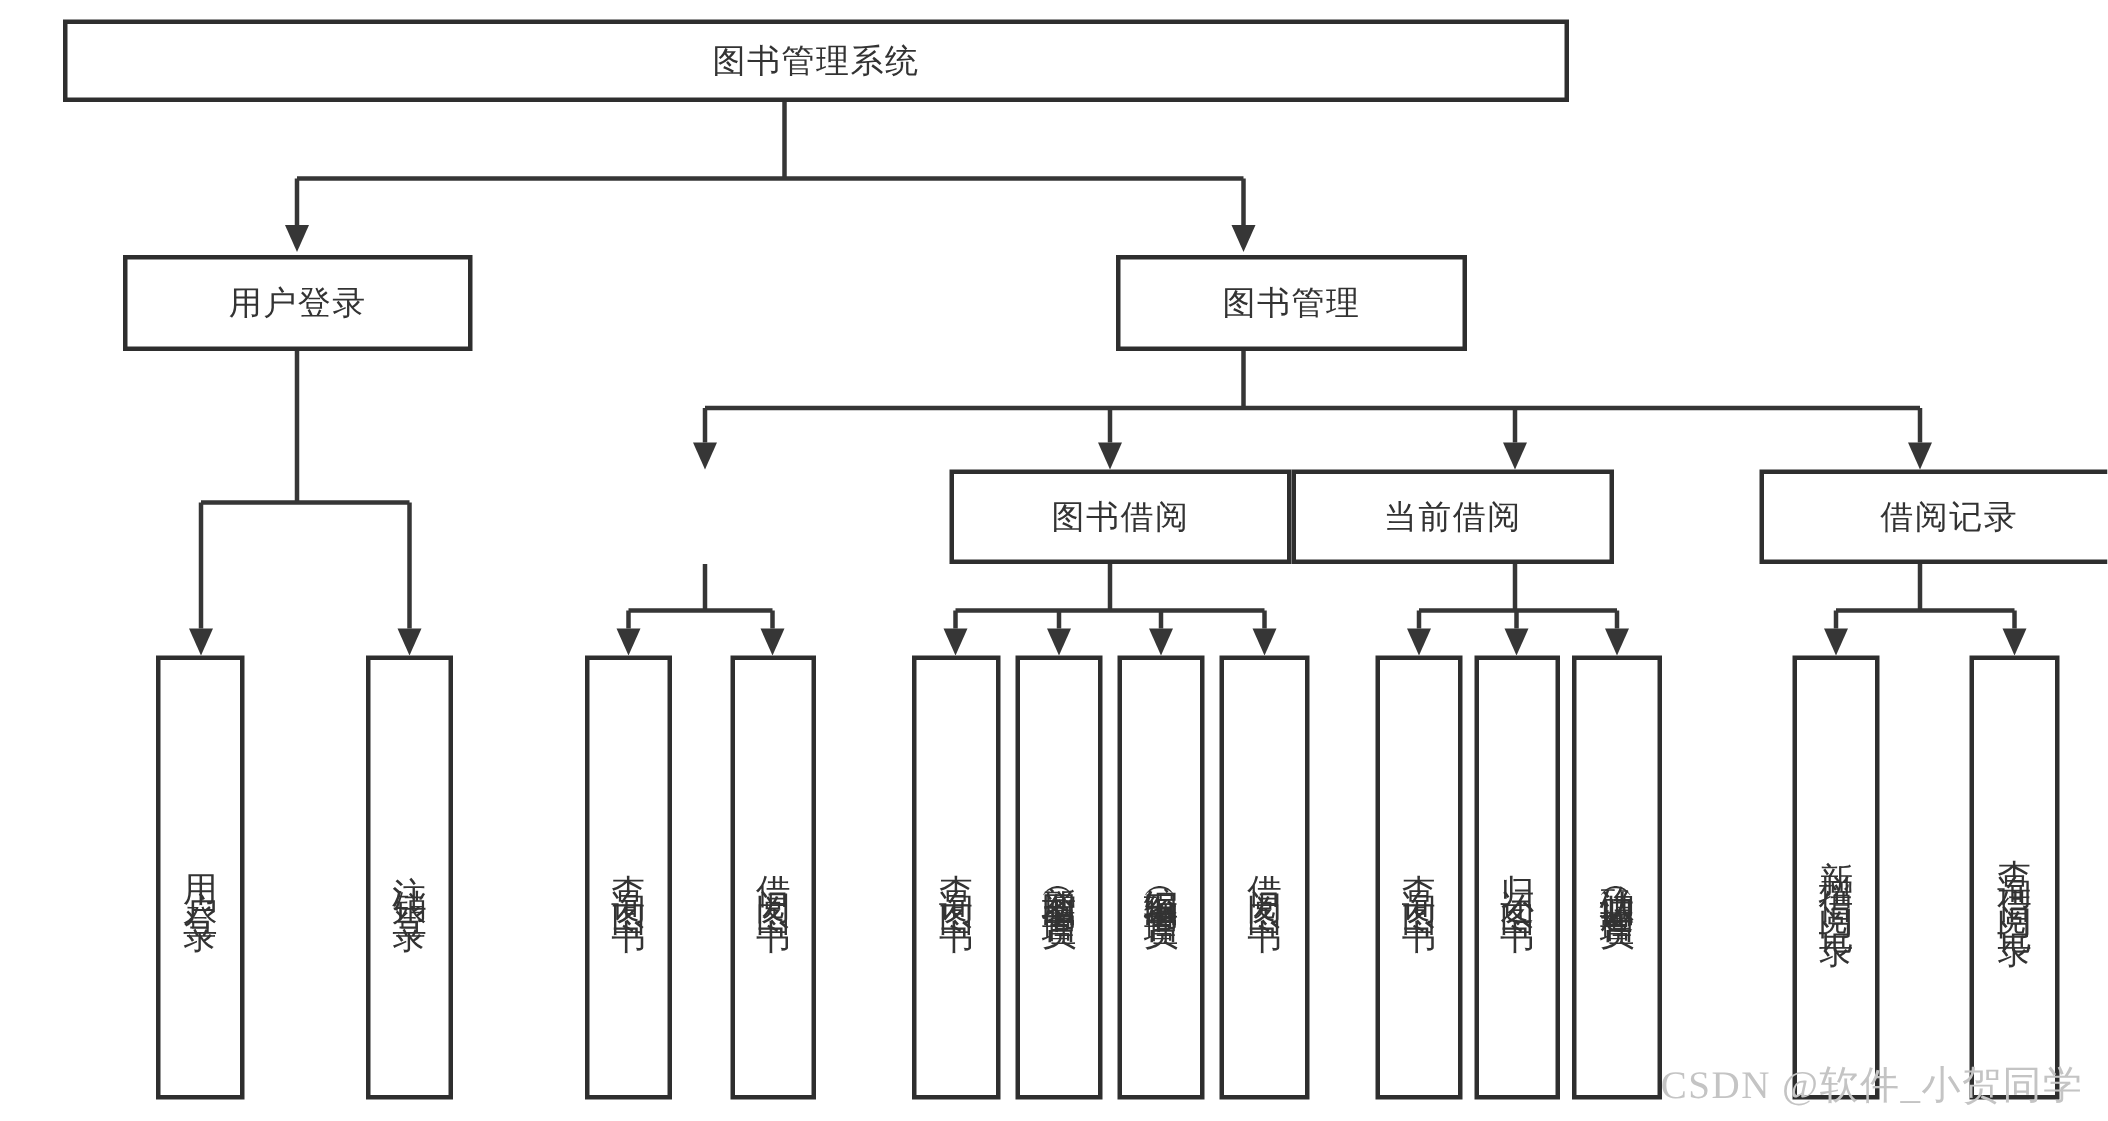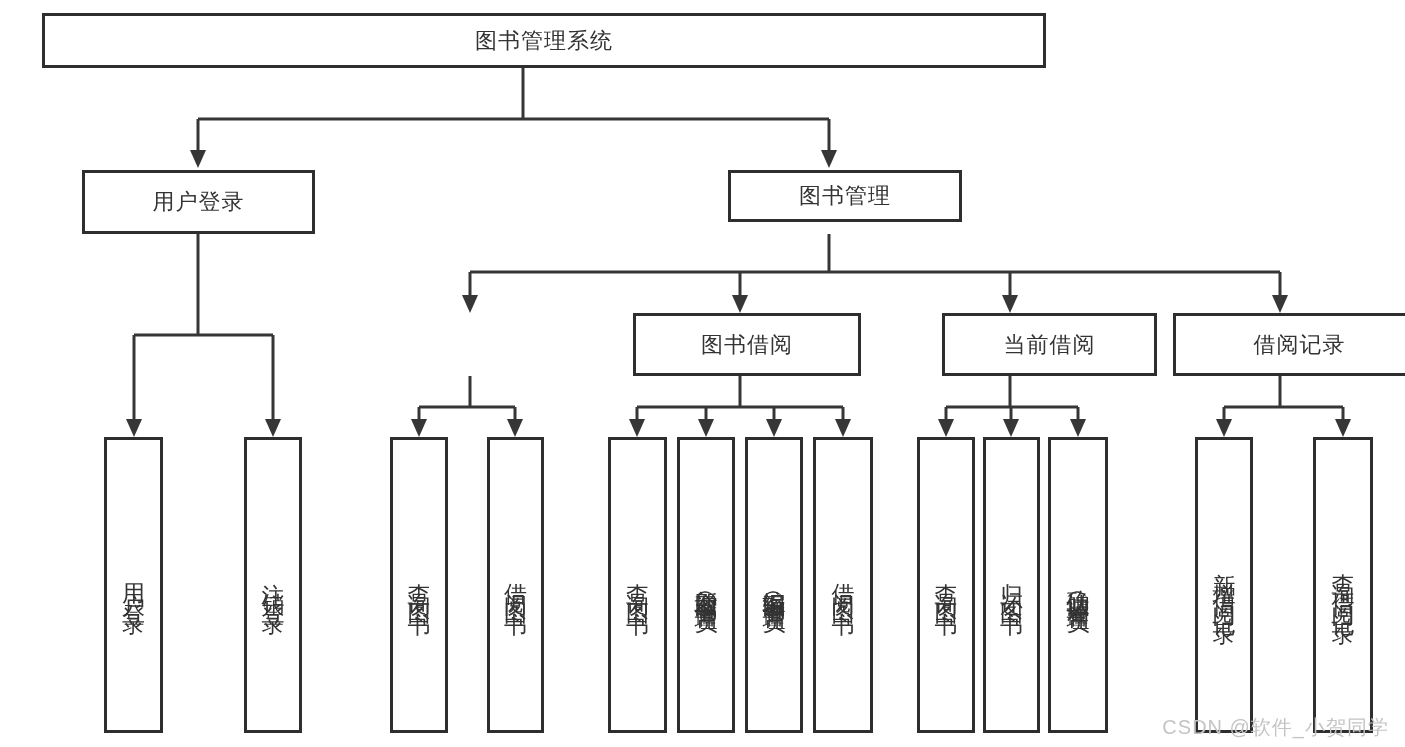--- a/index.html
+++ b/index.html
@@ -54,24 +54,25 @@
     line-height:1;
     color:var(--text);
   }
   .leaf span.long{
     letter-spacing:3px;
   }
   .watermark{
     position:absolute;
     right:16px;
     bottom:6px;
-    font-size:20px;
+    font-size:26px;
     color:var(--watermark);
     letter-spacing:1px;
     white-space:nowrap;
+    font-family:Liberation Serif, serif;
   }
 </style>
 </head>
 <body>
 
 <div class="canvas">
 
   <svg class="connectors" viewBox="0 0 1405 747" aria-hidden="true">
 
     <path d="M523 68 V119"></path>
@@ -134,28 +135,28 @@
       <polygon points="1335,419 1351,419 1343,437"></polygon>
   </svg>
 
   <div class="box hbox" style="left:21px;top:13px;width:1004px;height:55px;margin-left:21px;">
     <span>图书管理系统</span>
   </div>
 
   <div class="box hbox" style="left:82px;top:170px;width:233px;height:64px;">
     <span>用户登录</span>
   </div>
-  <div class="box hbox" style="left:728px;top:170px;width:234px;height:52px;">
+  <div class="box hbox" style="left:744px;top:170px;width:234px;height:64px;">
     <span>图书管理</span>
   </div>
 
   <div class="box hbox" style="left:633px;top:313px;width:228px;height:63px;">
     <span>图书借阅</span>
   </div>
-  <div class="box hbox" style="left:942px;top:313px;width:215px;height:63px;">
+  <div class="box hbox" style="left:861px;top:313px;width:215px;height:63px;">
     <span>当前借阅</span>
   </div>
   <div class="box hbox" style="left:1173px;top:313px;width:253px;height:63px;">
     <span>借阅记录</span>
   </div>
 
   <div class="box leaf" style="left:104px;top:437px;width:59px;height:296px;">
     <span>用户登录</span>
   </div>
   <div class="box leaf" style="left:244px;top:437px;width:58px;height:296px;">

